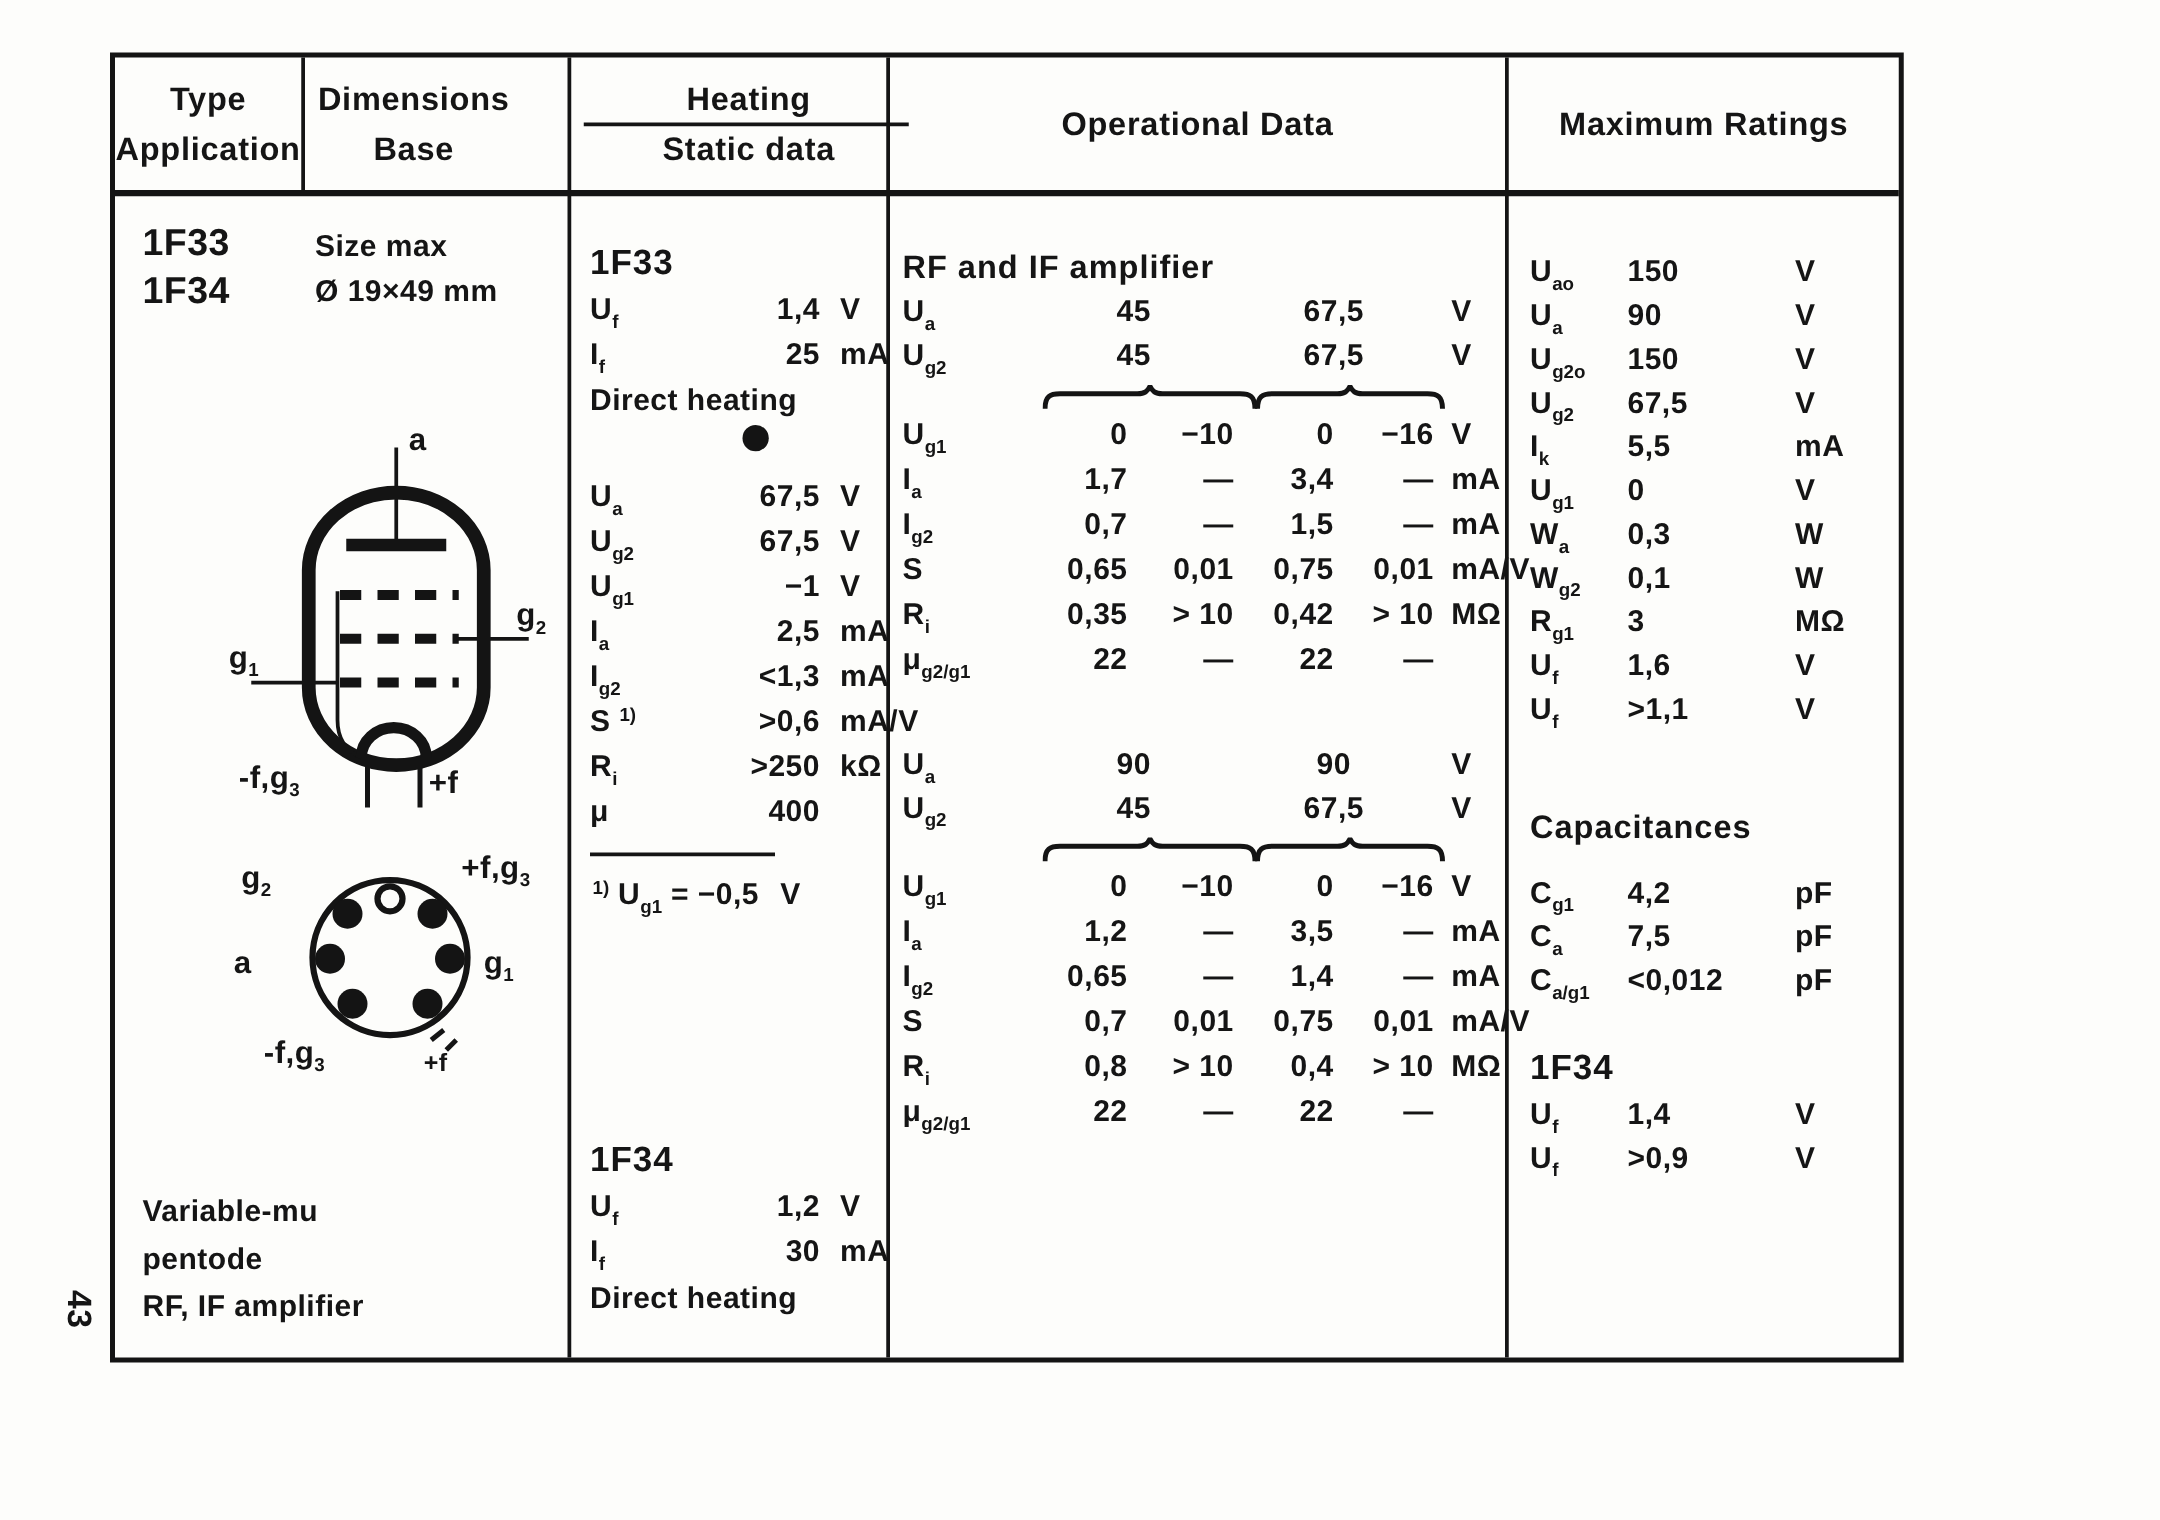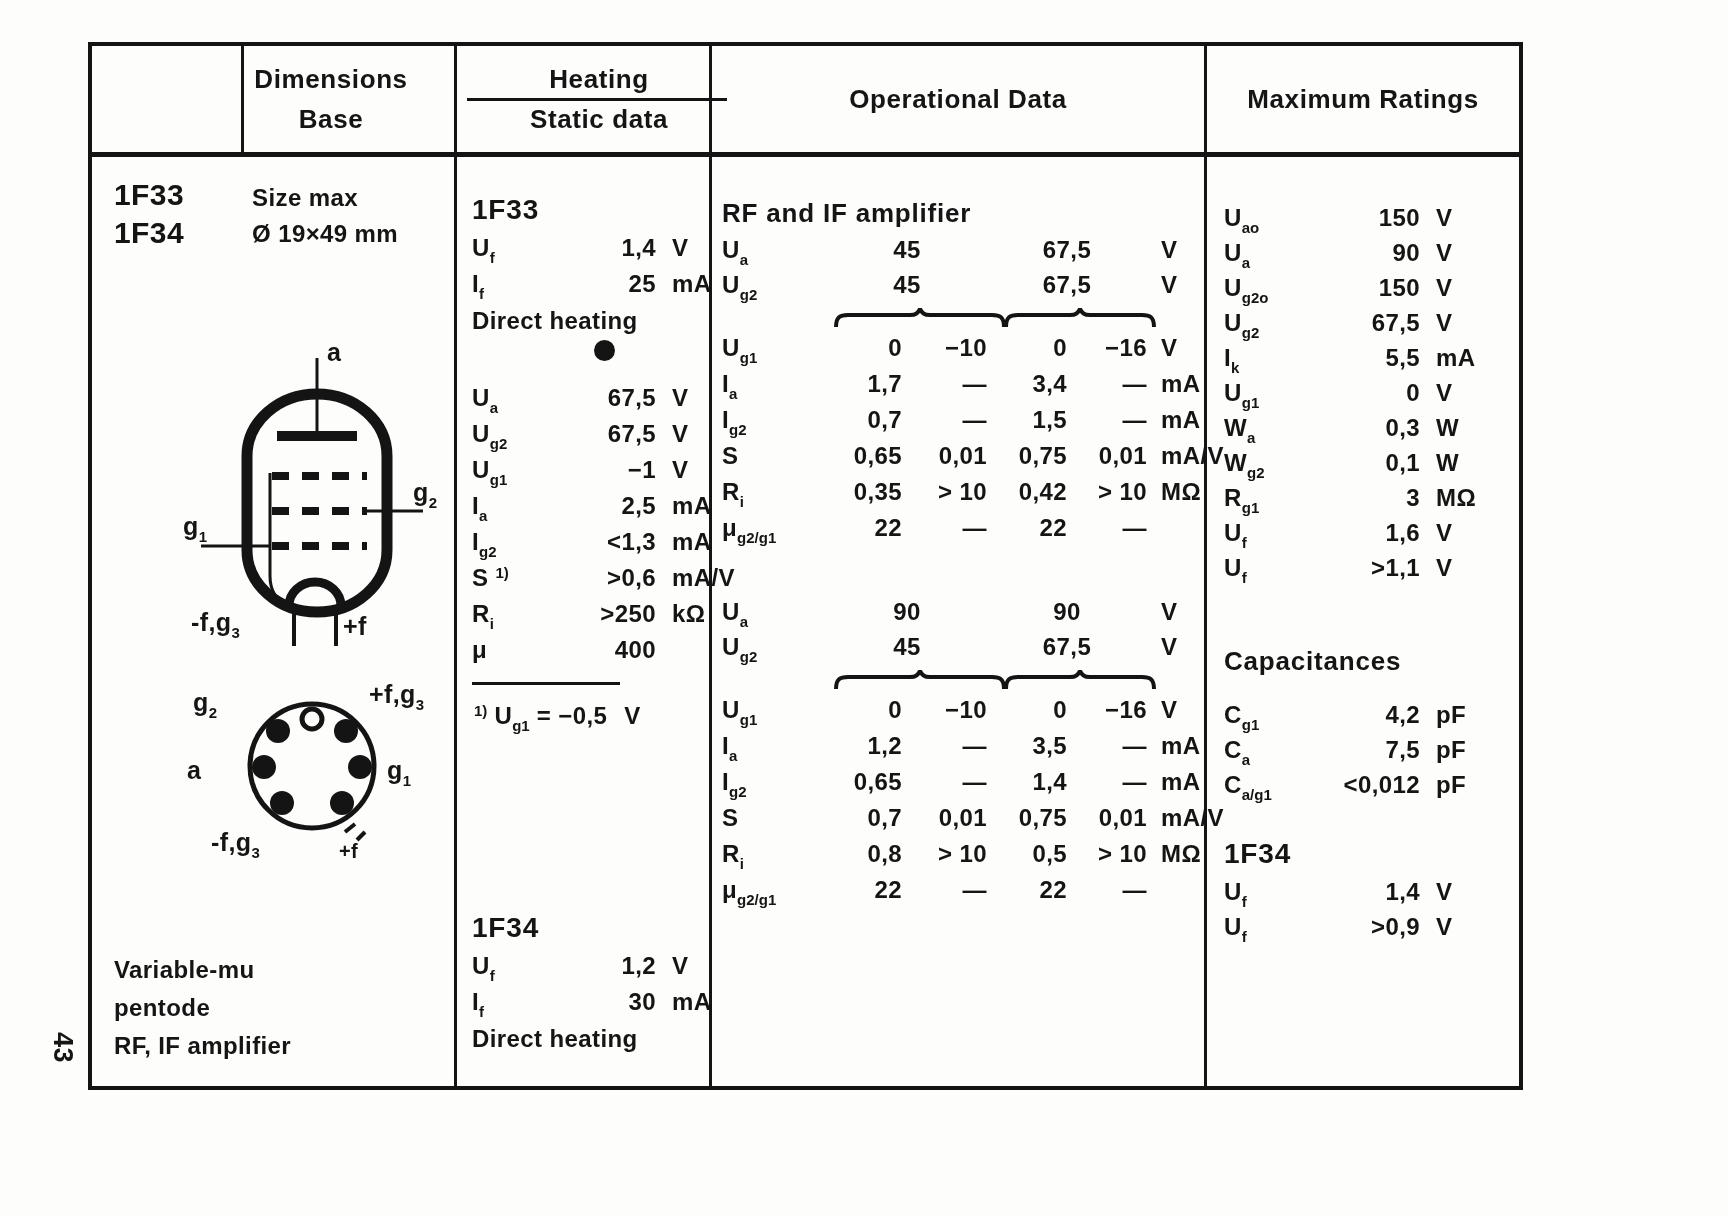--- a/index.html
+++ b/index.html
@@ -19,21 +19,21 @@
   .hrow{display:grid;grid-template-columns:76px 108px 80px;height:36px;align-items:baseline;}
   .hrow .v{text-align:right;}
   .hrow .u{padding-left:16px;}
   .oprow{display:grid;grid-template-columns:105px 75px 85px 80px 80px 53px;height:36px;align-items:baseline;}
   .oprow .c{text-align:right;}
   .oprow .u{padding-left:14px;}
   .opspan{display:grid;grid-template-columns:105px 160px 160px 53px;height:35px;align-items:baseline;}
   .opspan .cs{text-align:center;}
   .opspan .u{padding-left:14px;}
   .mxrow{display:grid;grid-template-columns:78px 118px 62px;height:35px;align-items:baseline;}
-  .mxrow .v{text-align:right;}
+  .mxrow .v{}
   .mxrow .u{padding-left:16px;}
   .blocktitle{font-size:28px;letter-spacing:.8px;}
   .abs{position:absolute;}
   .dot{width:21px;height:21px;border-radius:50%;background:#141414;}
   .rule{background:#141414;height:3px;}
   .pagenum{position:absolute;left:78px;top:1032px;transform:rotate(90deg);transform-origin:left top;font-size:27px;}
   .diaglabel{position:absolute;font-size:25px;}
   .small{font-size:20px;}
   svg{display:block;}
 </style>
@@ -45,20 +45,24 @@
   <span class="pagenum">43</span>
 
   <div class="tbl">
 
     <div class="vline" style="left:149px;height:106px;"></div>
     <div class="vline" style="left:362px;height:100%;"></div>
     <div class="vline" style="left:617px;height:100%;"></div>
     <div class="vline" style="left:1112px;height:100%;"></div>
 
     <div class="hdr">
+      <div class="hcell" style="left:0;width:149px;">
+        <span class="l">Type</span>
+        <span class="l">Application</span>
+      </div>
       <div class="hcell" style="left:152px;width:174px;">
         <span class="l">Dimensions</span>
         <span class="l">Base</span>
       </div>
       <div class="hcell" style="left:365px;width:284px;">
         <span class="l">Heating</span>
         <span class="l">Static data</span>
         <div class="heatdiv"></div>
       </div>
       <div class="hcell" style="left:620px;width:492px;">
@@ -342,21 +346,21 @@
           <span class="c">0,7</span>
           <span class="c">0,01</span>
           <span class="c">0,75</span>
           <span class="c">0,01</span>
           <span class="u">mA/V</span>
         </div>
         <div class="oprow">
           <span><span>R</span><span class="sub">i</span></span>
           <span class="c">0,8</span>
           <span class="c">&gt; 10</span>
-          <span class="c">0,5</span>
+          <span class="c">0,4</span>
           <span class="c">&gt; 10</span>
           <span class="u">MΩ</span>
         </div>
         <div class="oprow">
           <span><span>μ</span><span class="sub">g2/g1</span></span>
           <span class="c">22</span>
           <span class="c">—</span>
           <span class="c">22</span>
           <span class="c">—</span>
           <span class="u"></span>

